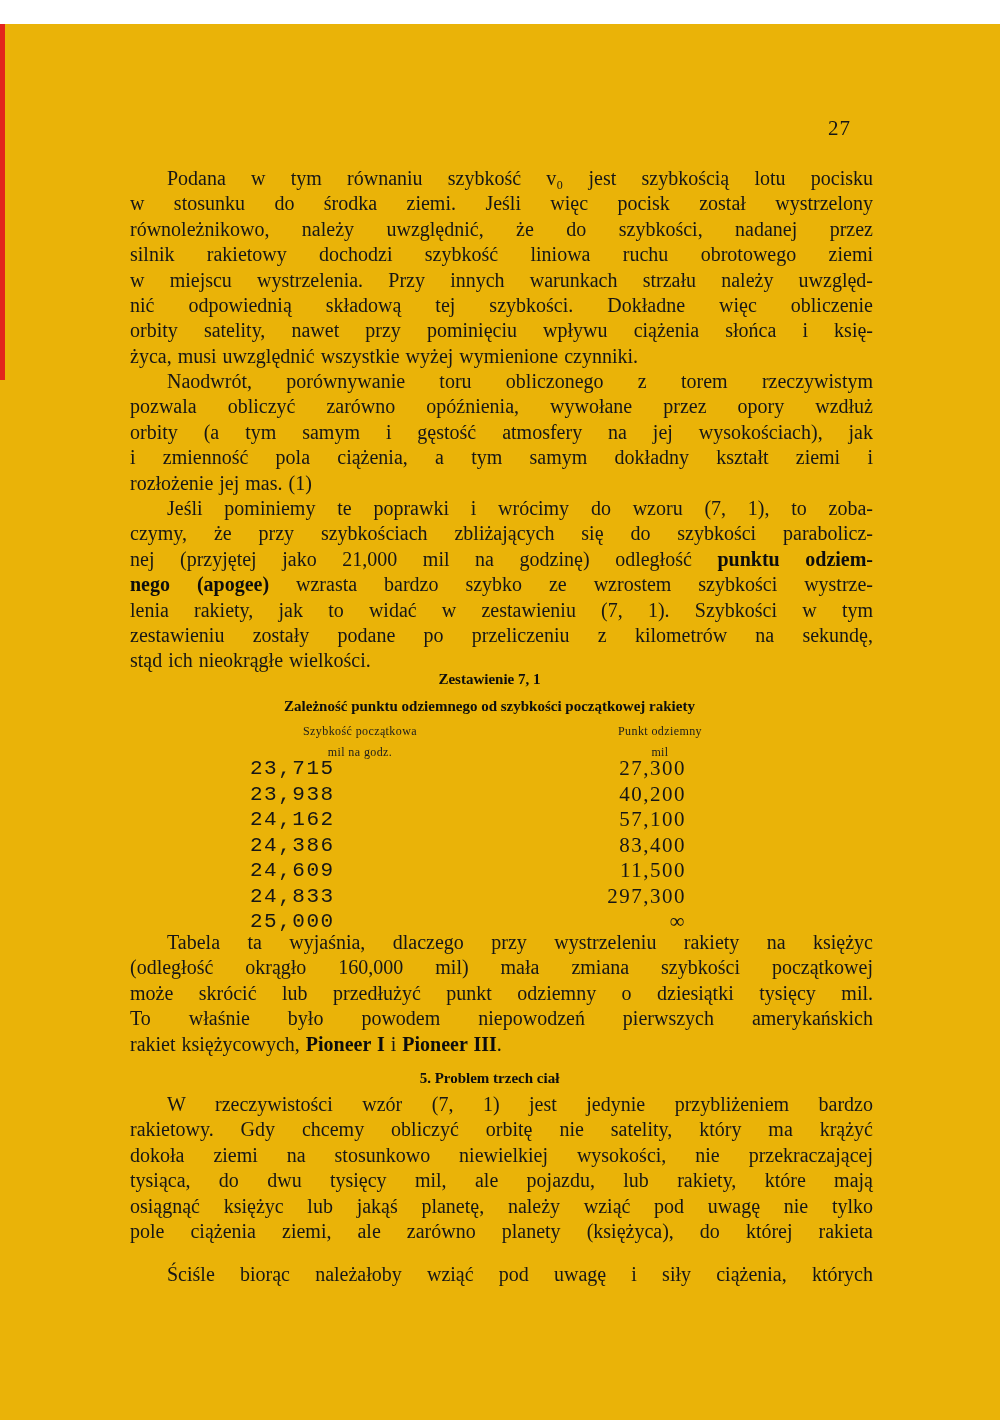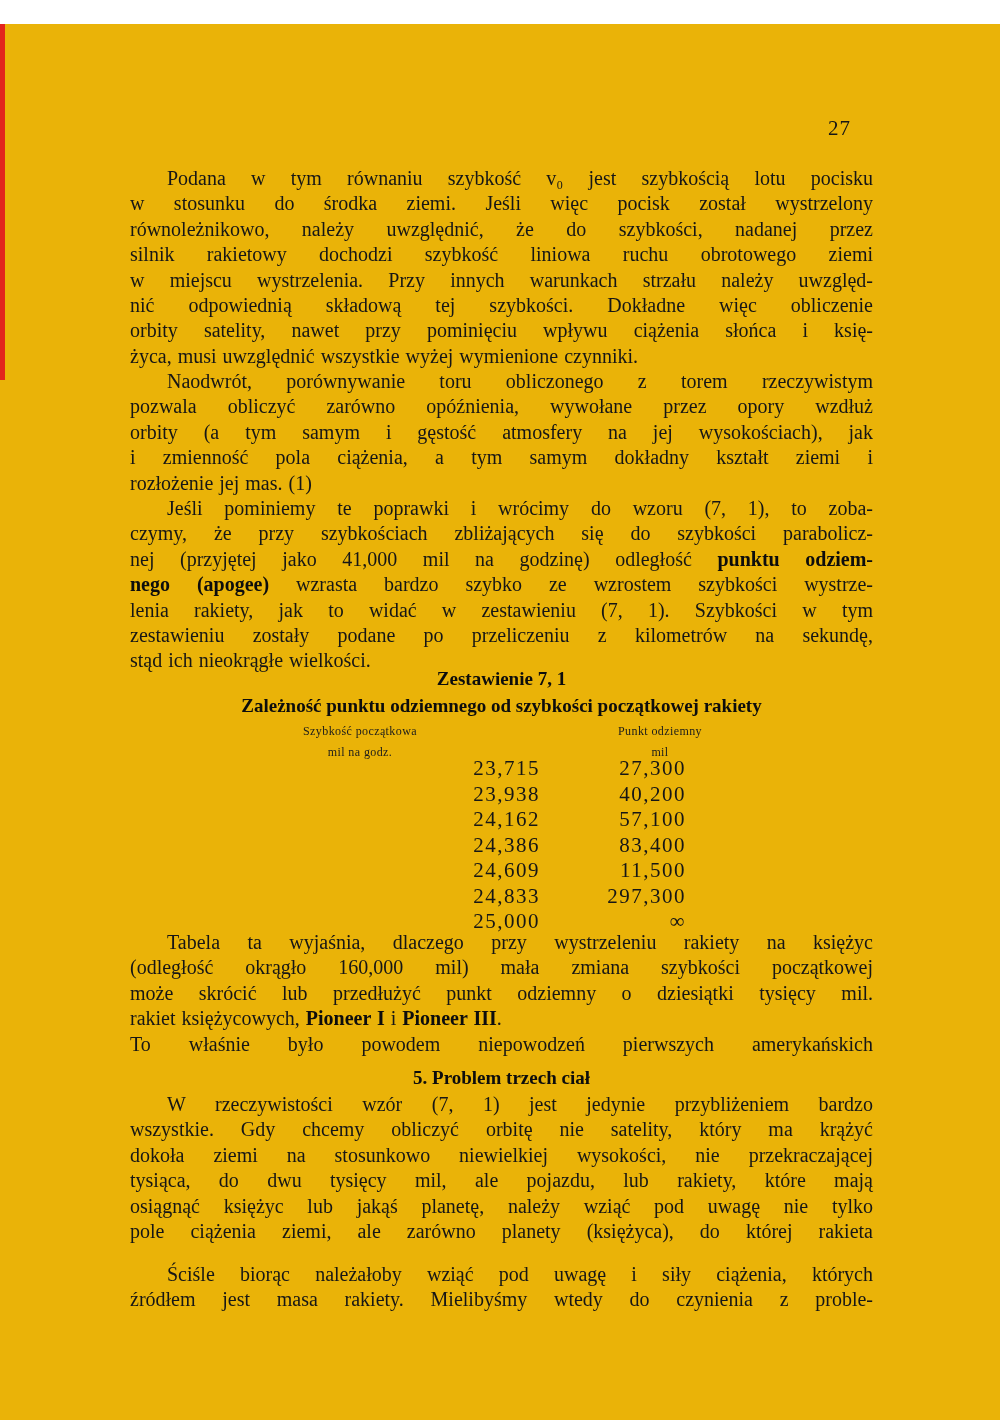--- a/index.html
+++ b/index.html
@@ -7,28 +7,28 @@
     position:relative;width:1000px;height:1420px;background:#ffffff;
     font-family:"Liberation Serif","DejaVu Serif",serif;color:#161616;overflow:hidden;
   }
   .redbar{position:absolute;left:0;top:0;width:5px;height:356px;background:#e3241c;}
   .pagenum{position:absolute;left:828px;top:92px;font-size:21px;letter-spacing:1px;line-height:25px;}
   .blk{position:absolute;left:130px;width:743px;font-size:20px;line-height:25.4px;word-spacing:1px;}
   .ln{text-align:justify;text-align-last:justify;}
   .ln.ind{text-indent:37px;}
   .ln.lastln{text-align-last:left;}
   b{font-weight:700;color:#0d0d0d;}
-  .heading{position:absolute;left:130px;width:743px;text-align:center;font-weight:700;
-           font-size:19px;line-height:26px;color:#0d0d0d;}
+  .heading{position:absolute;left:118px;width:743px;text-align:center;font-weight:700;
+           font-size:15px;line-height:26px;color:#0d0d0d;}
   .colhead{position:absolute;text-align:center;font-size:12px;line-height:20.5px;
            letter-spacing:0.4px;color:#1c1c1c;}
   .rows{position:absolute;left:130px;top:732px;width:743px;font-size:21px;line-height:25.5px;}
   .trow{display:flex;height:25.5px;}
   .tcell{letter-spacing:1.5px;}
-  .c1{margin-left:120px;width:290px;text-align:right;}
+  .c1{margin-left:120px;width:290px;text-align:left;font-family:Liberation Mono, monospace;}
   .c2{width:146px;text-align:right;}
 </style>
 </head>
 <body>
 
 <div class="page" style="background: #eab308; color: rgb(22, 22, 22); margin-top: 24px;">
 
   <div class="redbar" style="background: rgb(227, 36, 28);"></div>
 
   <div class="pagenum">27</div>
@@ -48,21 +48,21 @@
       <div class="ln ind"><span>Naodwrót, porównywanie toru obliczonego z torem rzeczywistym</span></div>
       <div class="ln"><span>pozwala obliczyć zarówno opóźnienia, wywołane przez opory wzdłuż</span></div>
       <div class="ln"><span>orbity (a tym samym i gęstość atmosfery na jej wysokościach), jak</span></div>
       <div class="ln"><span>i zmienność pola ciążenia, a tym samym dokładny kształt ziemi i</span></div>
       <div class="ln lastln"><span>rozłożenie jej mas. (1)</span></div>
     </div>
 
   <div class="blk" style="top:472px;">
       <div class="ln ind"><span>Jeśli pominiemy te poprawki i wrócimy do wzoru (7, 1), to zoba-</span></div>
       <div class="ln"><span>czymy, że przy szybkościach zbliżających się do szybkości parabolicz-</span></div>
-      <div class="ln"><span>nej (przyjętej jako 41,000 mil na godzinę) odległość </span><b>punktu odziem-</b></div>
+      <div class="ln"><span>nej (przyjętej jako 21,000 mil na godzinę) odległość </span><b>punktu odziem-</b></div>
       <div class="ln"><b>nego (apogee)</b><span> wzrasta bardzo szybko ze wzrostem szybkości wystrze-</span></div>
       <div class="ln"><span>lenia rakiety, jak to widać w zestawieniu (7, 1). Szybkości w tym</span></div>
       <div class="ln"><span>zestawieniu zostały podane po przeliczeniu z kilometrów na sekundę,</span></div>
       <div class="ln lastln"><span>stąd ich nieokrągłe wielkości.</span></div>
     </div>
 
   <div class="heading" style="top:642px;">Zestawienie 7, 1</div>
 
   <div class="heading" style="top:669px;">Zależność punktu odziemnego od szybkości początkowej rakiety</div>
 
@@ -104,33 +104,32 @@
       <div class="trow">
         <div class="tcell c1">25,000</div>
         <div class="tcell c2">∞</div>
       </div>
     </div>
 
   <div class="blk" style="top:906px;">
       <div class="ln ind"><span>Tabela ta wyjaśnia, dlaczego przy wystrzeleniu rakiety na księżyc</span></div>
       <div class="ln"><span>(odległość okrągło 160,000 mil) mała zmiana szybkości początkowej</span></div>
       <div class="ln"><span>może skrócić lub przedłużyć punkt odziemny o dziesiątki tysięcy mil.</span></div>
+      <div class="ln"><span>To właśnie było powodem niepowodzeń pierwszych amerykańskich</span></div>
       <div class="ln lastln"><span>rakiet księżycowych, </span><b>Pioneer I</b><span> i </span><b>Pioneer III</b><span>.</span></div>
-      <div class="ln"><span>To właśnie było powodem niepowodzeń pierwszych amerykańskich</span></div>
     </div>
 
   <div class="heading" style="top:1041px;">5. Problem trzech ciał</div>
 
   <div class="blk" style="top:1068px;">
       <div class="ln ind"><span>W rzeczywistości wzór (7, 1) jest jedynie przybliżeniem bardzo</span></div>
-      <div class="ln"><span>wszystkie. Gdy chcemy obliczyć orbitę nie satelity, który ma krążyć</span></div>
+      <div class="ln"><span>rakietowy. Gdy chcemy obliczyć orbitę nie satelity, który ma krążyć</span></div>
       <div class="ln"><span>dokoła ziemi na stosunkowo niewielkiej wysokości, nie przekraczającej</span></div>
       <div class="ln"><span>tysiąca, do dwu tysięcy mil, ale pojazdu, lub rakiety, które mają</span></div>
       <div class="ln"><span>osiągnąć księżyc lub jakąś planetę, należy wziąć pod uwagę nie tylko</span></div>
       <div class="ln"><span>pole ciążenia ziemi, ale zarówno planety (księżyca), do której rakieta</span></div>
     </div>
 
   <div class="blk" style="top:1238px;">
       <div class="ln ind"><span>Ściśle biorąc należałoby wziąć pod uwagę i siły ciążenia, których</span></div>
-      <div class="ln"><span>źródłem jest masa rakiety. Mielibyśmy wtedy do czynienia z proble-</span></div>
     </div>
 
 </div>
 
 </body></html>

